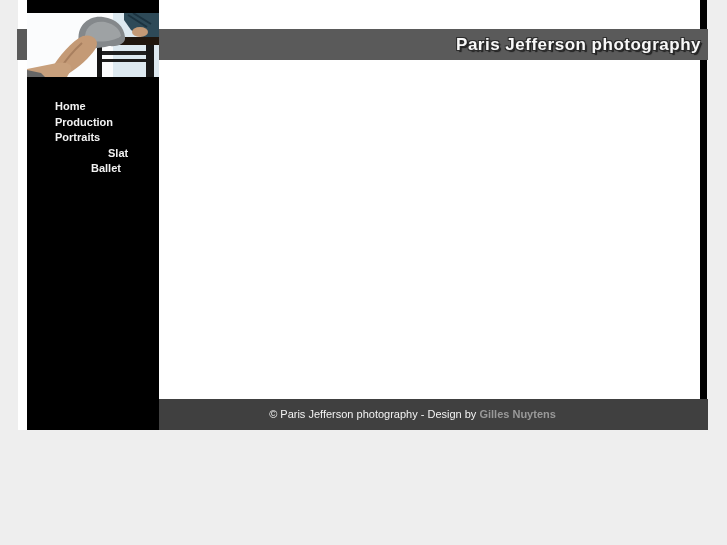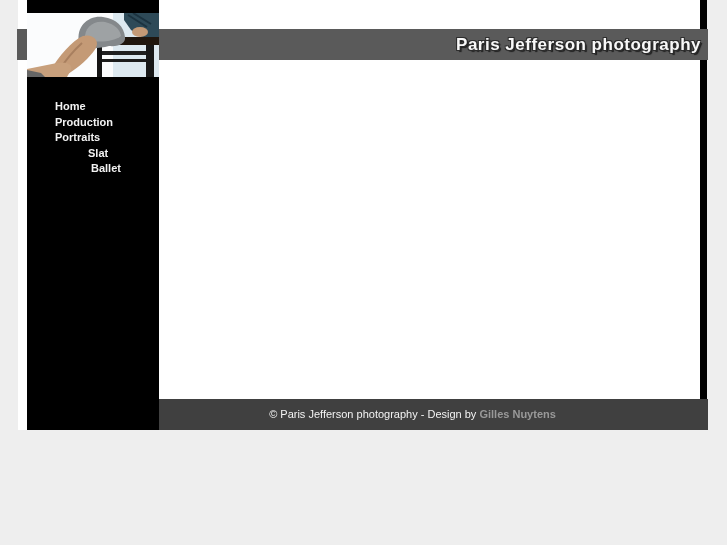--- a/index.html
+++ b/index.html
@@ -75,21 +75,21 @@
     width: 117px;
     margin: 0;
     padding: 0;
     list-style: none;
   }
   .menu li {
     padding-left: 28px;
     line-height: 14.6px;
     white-space: nowrap;
   }
-  .menu li.sub1 { padding-left: 61px; }
+  .menu li.sub1 { padding-left: 61px; margin-left: 20px; }
   .menu li.sub2 { padding-left: 64px; }
   .menu a {
     color: #f2f2f2;
     font-size: 11px;
     font-weight: bold;
     text-decoration: none;
   }
   .content-area {
     position: absolute;
     left: 159px;

